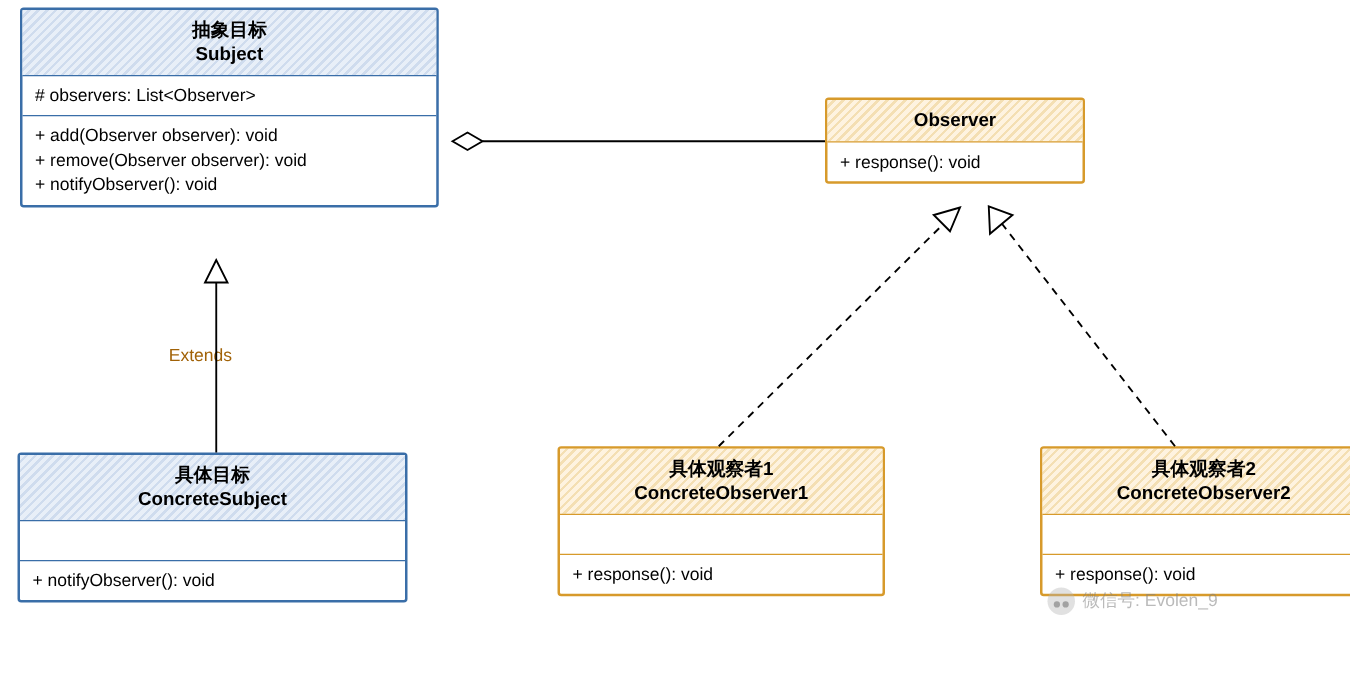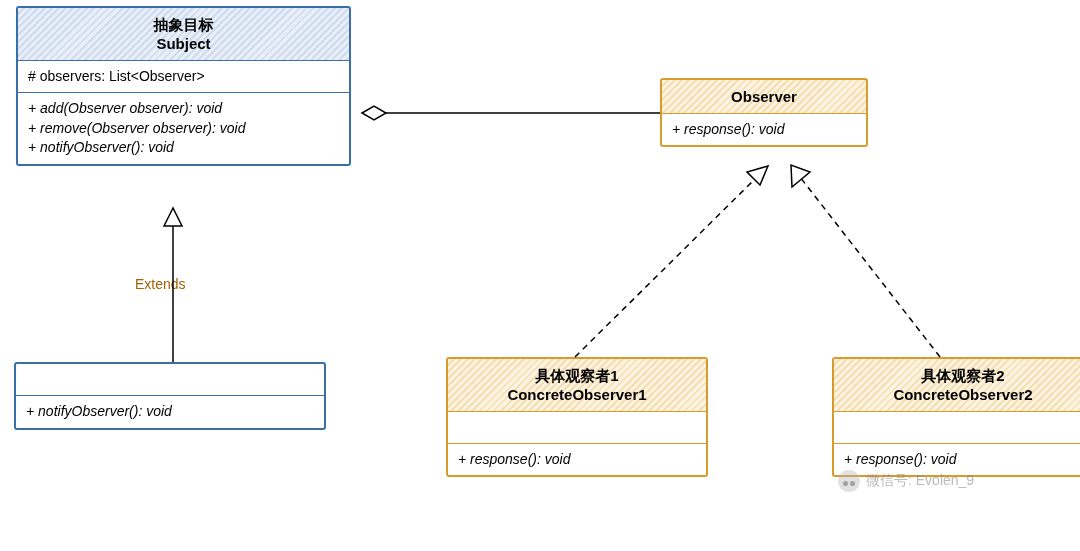--- a/index.html
+++ b/index.html
@@ -25,21 +25,21 @@
   .uml-box.orange {
     border-color: #d79a2b;
   }
   .section {
     border-bottom: 1.5px solid;
     padding: 6px 10px;
     box-sizing: border-box;
   }
   .uml-box.blue .section { border-color: #3a6ea8; }
   .uml-box.orange .section { border-color: #d79a2b; }
-  .section:last-child { border-bottom: none; font-style: italic; }
+  .section:last-child { border-bottom: none; }
   .header {
     text-align: center;
     font-weight: bold;
     font-size: 15px;
     line-height: 1.25;
     padding: 8px 10px 6px;
   }
   .header.hatched-blue {
     background: repeating-linear-gradient(
       135deg,
@@ -117,20 +117,24 @@
     <div># observers: List&lt;Observer&gt;</div>
   </div>
   <div class="section members">
     <div>+ add(Observer observer): void</div>
     <div>+ remove(Observer observer): void</div>
     <div>+ notifyObserver(): void</div>
   </div>
 </div>
 
 <div class="uml-box blue" style="left:14px; top:362px; width:312px;">
+  <div class="section header hatched-blue">
+    <div>具体目标</div>
+    <div>ConcreteSubject</div>
+  </div>
   <div class="section members empty-compartment"></div>
   <div class="section members">
     <div>+ notifyObserver(): void</div>
   </div>
 </div>
 
 <div class="uml-box orange" style="left:660px; top:78px; width:208px;">
   <div class="section header hatched-orange">
     <div>Observer</div>
   </div>

